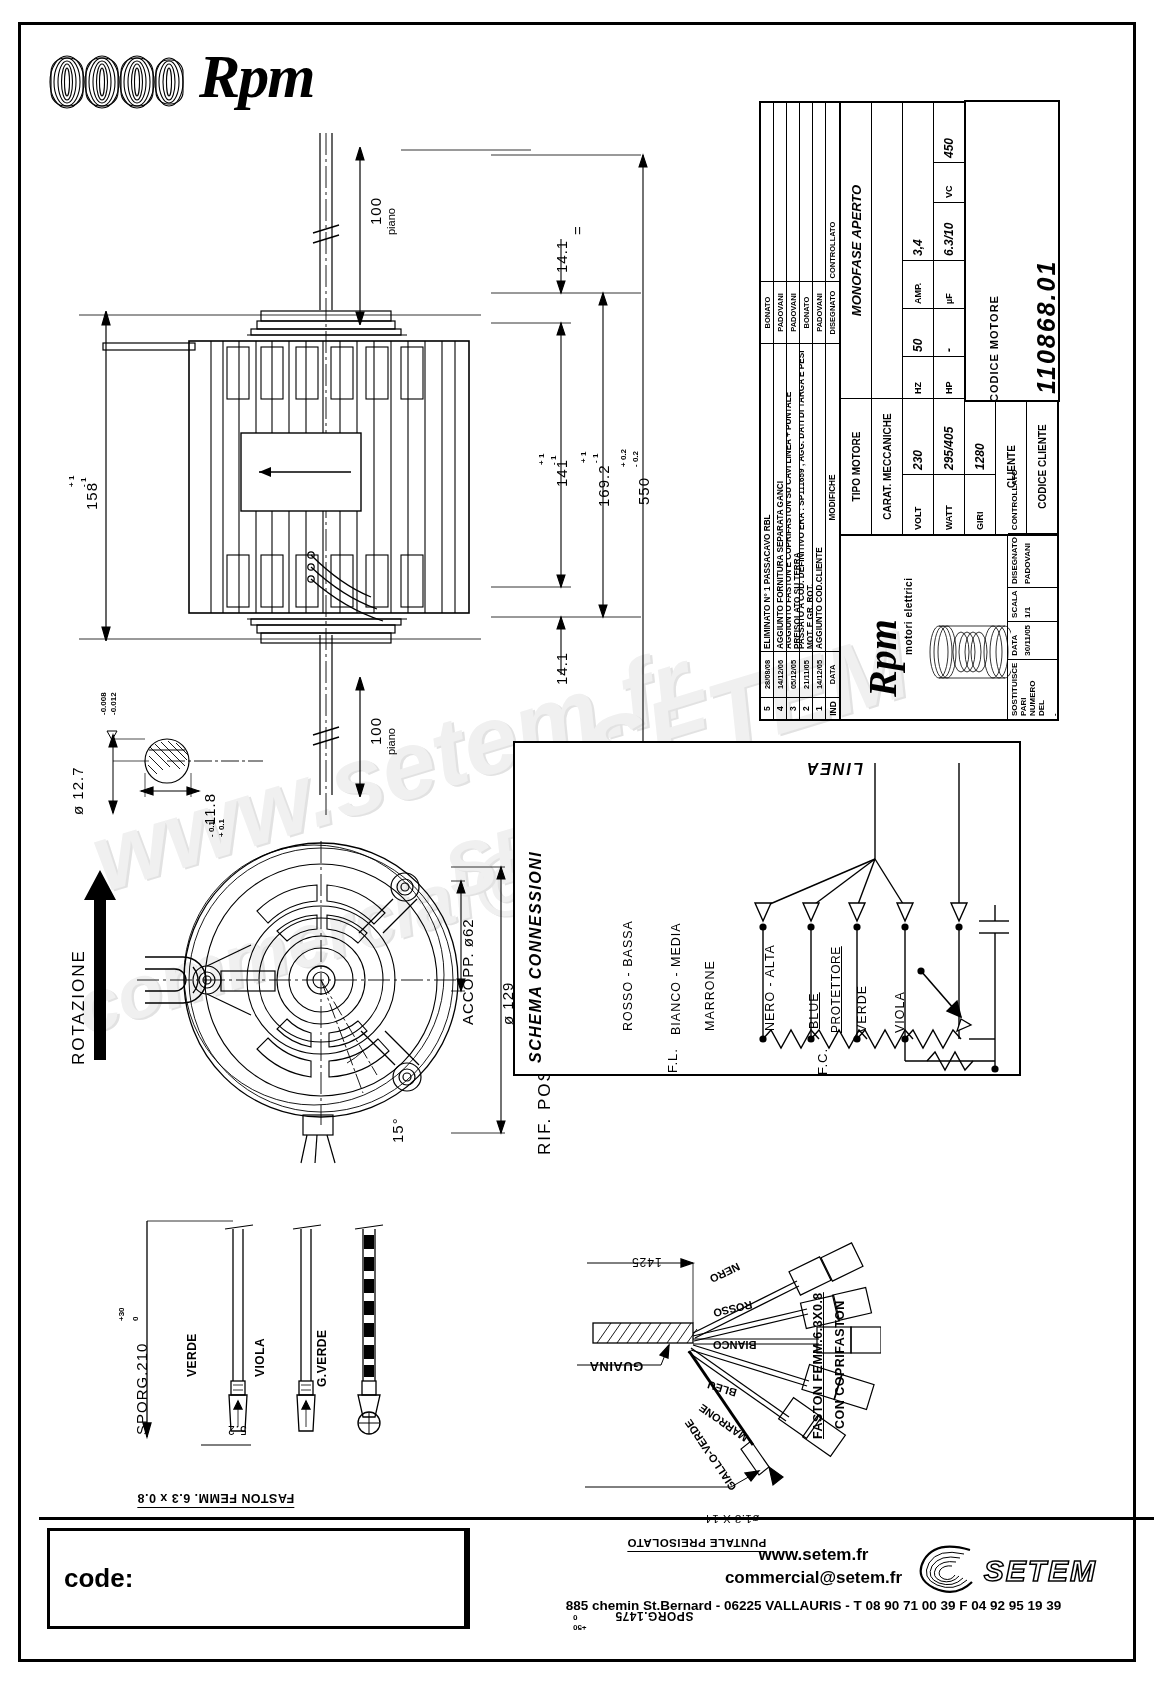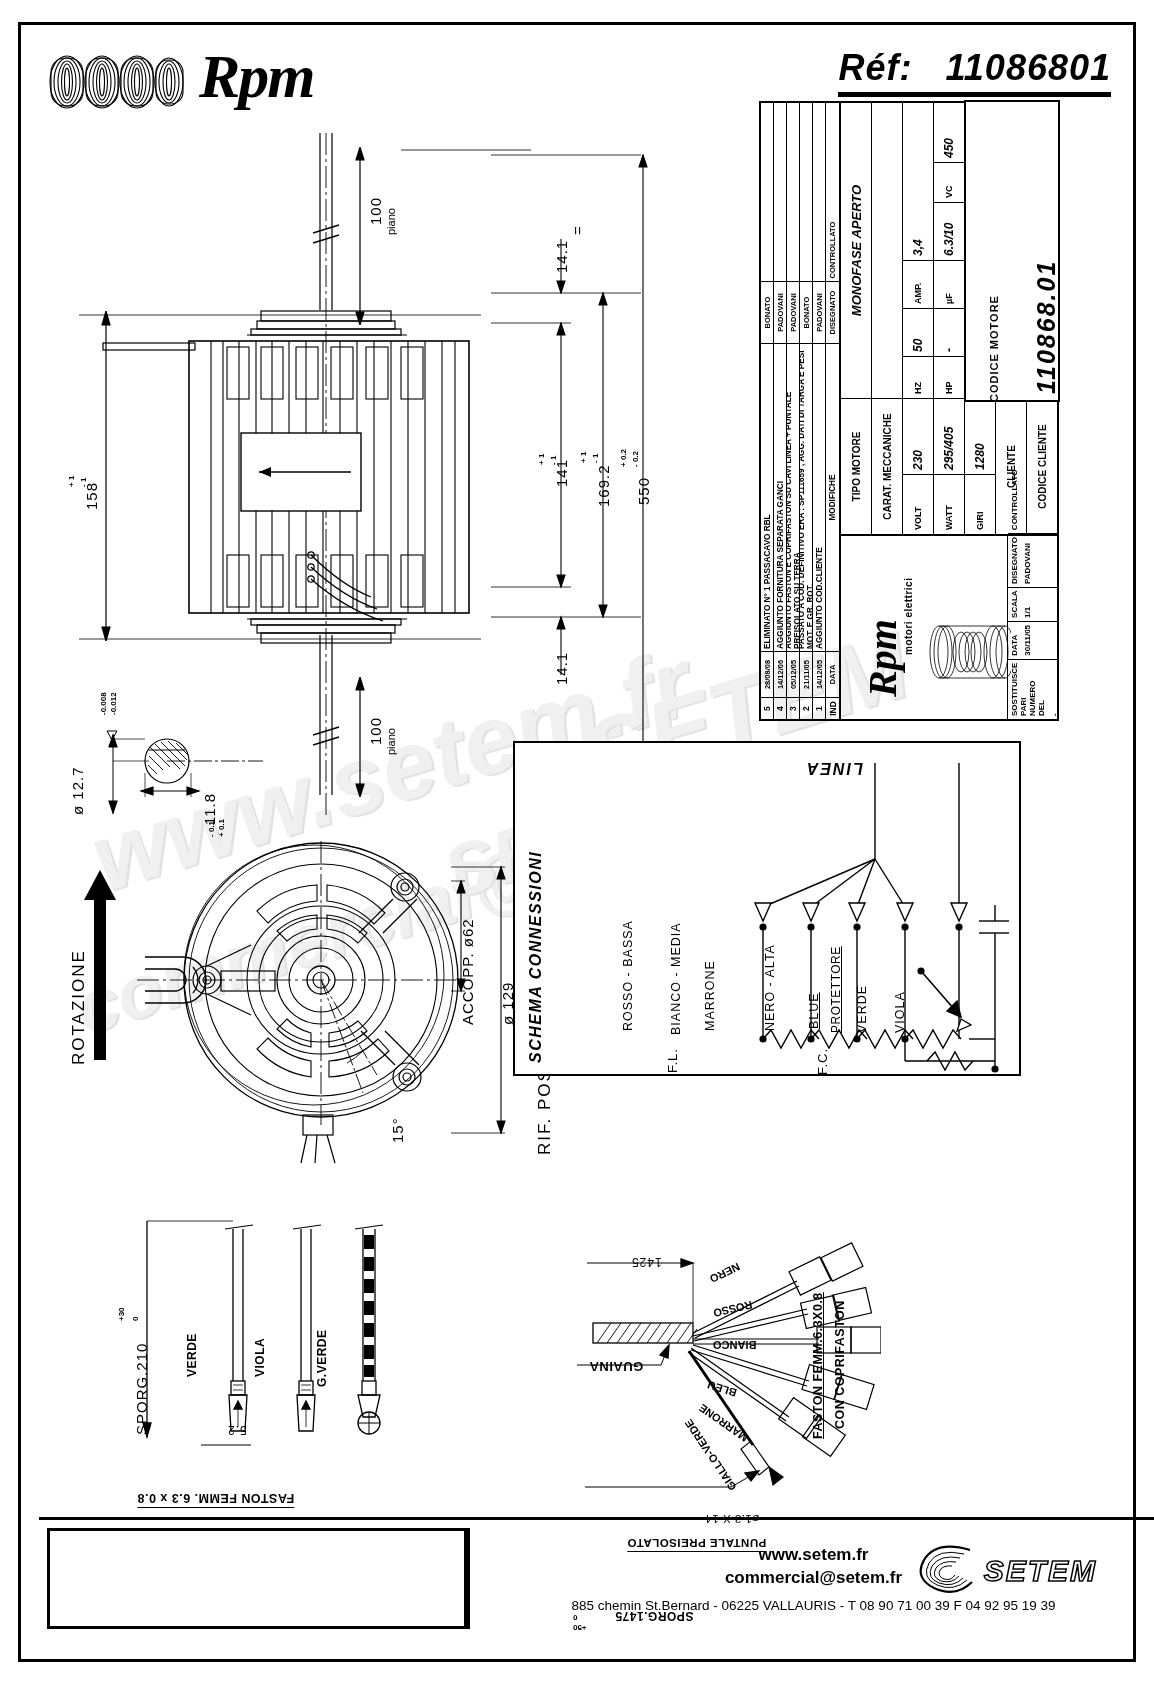--- a/index.html
+++ b/index.html
@@ -111,21 +111,21 @@
     width:420px; margin:8px 0 8px 8px; border:3px solid #000;
     display:flex; flex-direction:column; justify-content:center; padding:4px 14px;
   }
   #code-box .lbl { font-size:26px; font-weight:bold; }
   #code-box .val { font-size:50px; font-weight:bold; letter-spacing:-1px; text-align:center; }
   #setem-info {
     flex:1; display:flex; flex-direction:column; align-items:center; justify-content:center;
     border-left:3px solid #000; margin:8px 0;
   }
   #setem-info .web { font-size:17px; font-weight:bold; line-height:1.35; text-align:center; }
-  #setem-info .addr { font-size:13.5px; font-weight:normal; margin-top:8px; }
+  #setem-info .addr { font-size:13.5px; font-weight:bold; margin-top:8px; }
   #setem-logo { position:absolute; right:60px; top:22px; display:flex; align-items:center; }
   #setem-logo .stext {
     font-size:30px; font-weight:bold; font-style:italic; letter-spacing:2px;
     -webkit-text-stroke:1.5px #000; color:#fff; font-family:"Liberation Sans", sans-serif;
   }
 
   
   #watermark {
     position:absolute; left:0; top:0; width:100%; height:100%;
     pointer-events:none; overflow:hidden;
@@ -190,26 +190,20 @@
             <ellipse cx="122" cy="29" rx="10" ry="21"></ellipse>
           <ellipse cx="122" cy="29" rx="6" ry="18"></ellipse>
             <ellipse cx="122" cy="29" rx="2.5" ry="14"></ellipse>
           <rect x="109" y="7" width="27" height="44" rx="12"></rect>
         </g>
       </g>
     </svg>
     <div class="word">Rpm</div>
   </div>
 
-  <div id="ref-block">
-    <span class="ref">
-      <span>Réf:</span>&nbsp;&nbsp;
-      <span>11086801</span>
-    </span>
-  </div>
 
   <svg class="abs" style="left:40px; top:90px;" width="660" height="700" viewBox="0 0 660 700">
     <g stroke="#000" fill="none" stroke-width="1.2">
 
       <line x1="259" y1="18" x2="259" y2="195"></line>
       <line x1="271" y1="18" x2="271" y2="195"></line>
       <line x1="259" y1="520" x2="259" y2="680"></line>
       <line x1="271" y1="520" x2="271" y2="680"></line>
 
       <line x1="252" y1="118" x2="278" y2="110" stroke-width="1.4"></line>
@@ -908,20 +902,21 @@
 
   <div class="txt r180" style="left:606px; top:1512px; font-size:11.5px; font-weight:bold; letter-spacing:.5px; border-top:1.5px solid #000; padding-top:2px;">PUNTALE PREISOLATO</div>
   <div class="txt r180" style="left:684px; top:1488px; font-size:11.5px; letter-spacing:.5px;">ø1.3 X 14</div>
 
   <div class="txt r180" style="left:594px; top:1584px; font-size:12px; font-weight:bold; letter-spacing:.5px;">SPORG.1475</div>
   <div class="txt r180" style="left:552px; top:1598px; font-size:8px; font-weight:bold;">+50</div>
   <div class="txt r180" style="left:552px; top:1588px; font-size:8px; font-weight:bold;">0</div>
 
   <div id="footer">
     <div id="code-box">
+      <div class="lbl">code:</div>
     </div>
     <div id="setem-info">
       <div class="web">
         <div>www.setem.fr</div>
         <div>commercial@setem.fr</div>
       </div>
       <div class="addr">885 chemin St.Bernard  -   06225 VALLAURIS  -  T 08 90 71 00 39   F 04 92 95 19 39</div>
       <div id="setem-logo">
         <svg width="72" height="58" viewBox="0 0 72 58">
           <g stroke="#000" fill="none" stroke-width="1">

